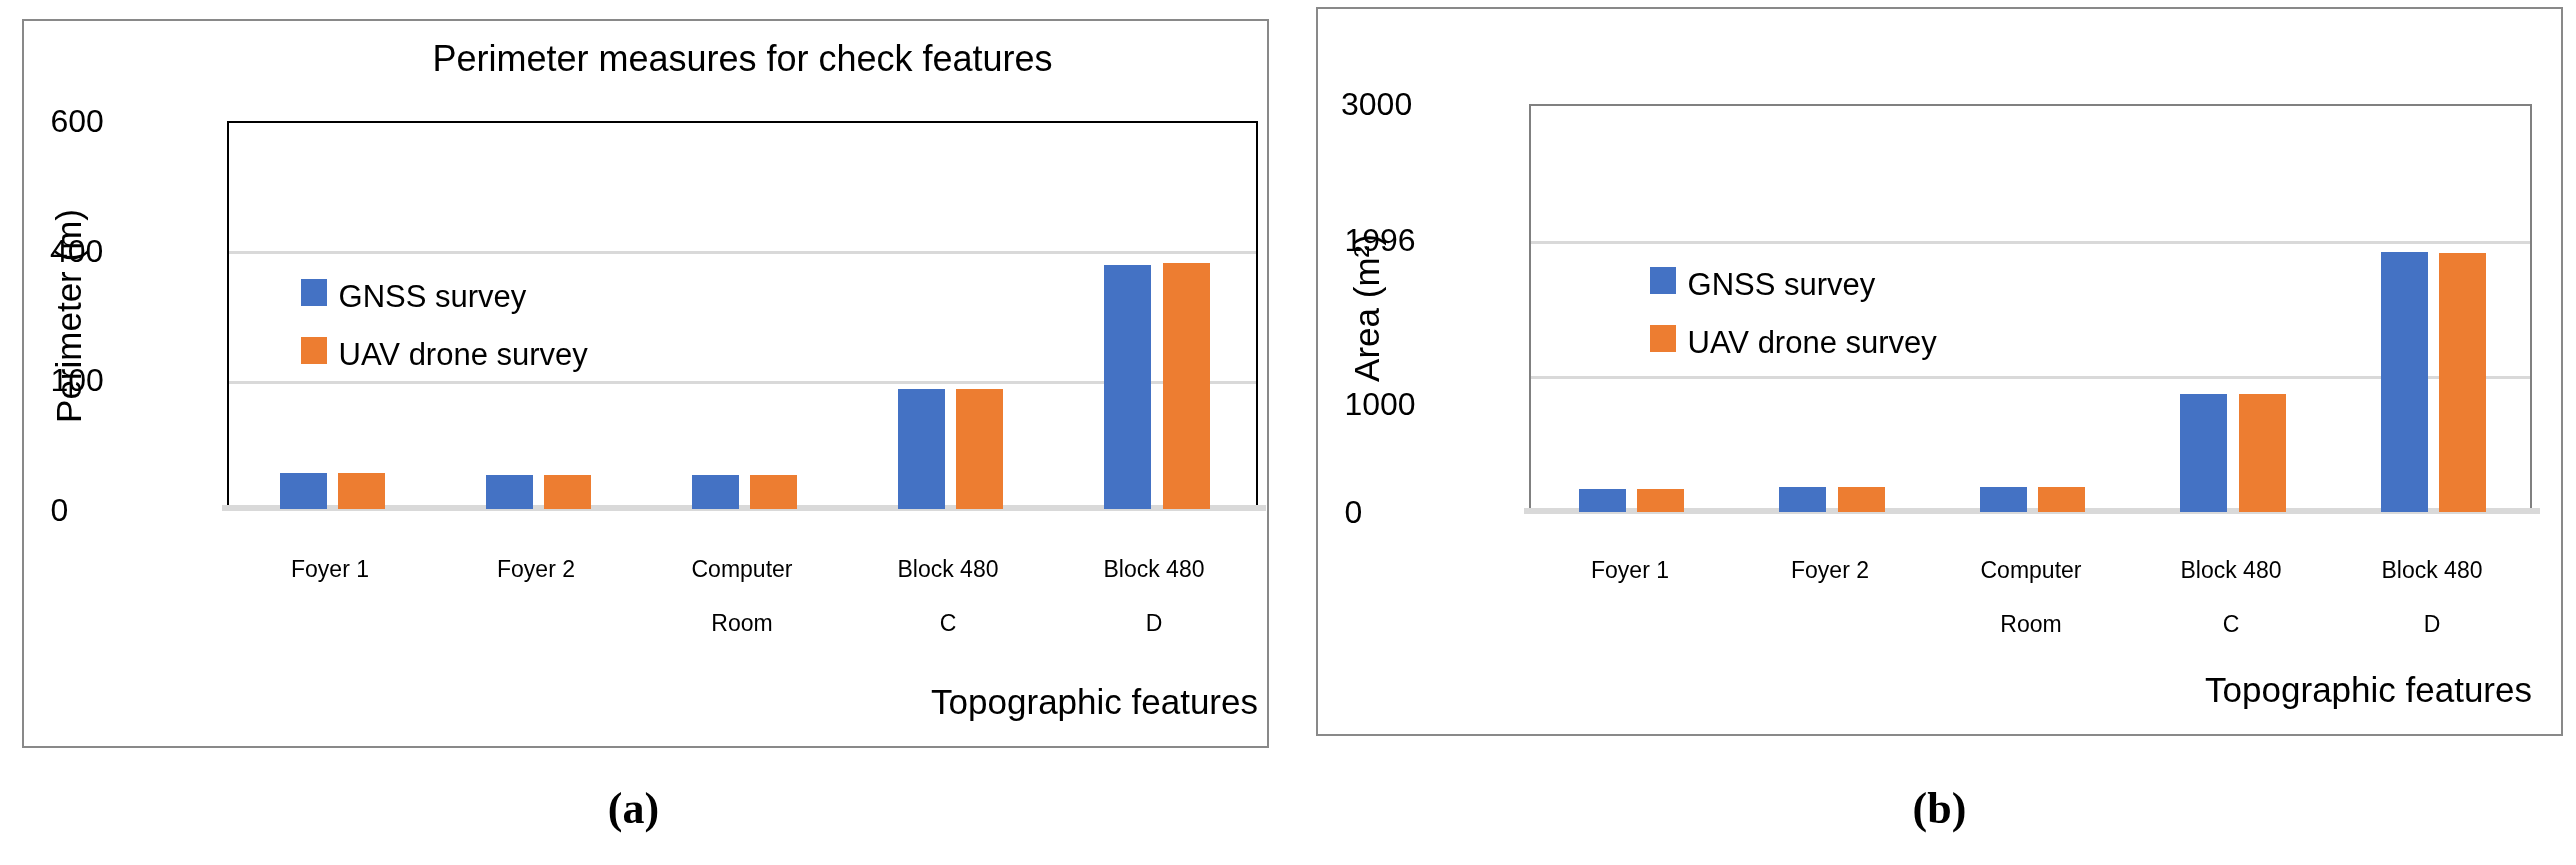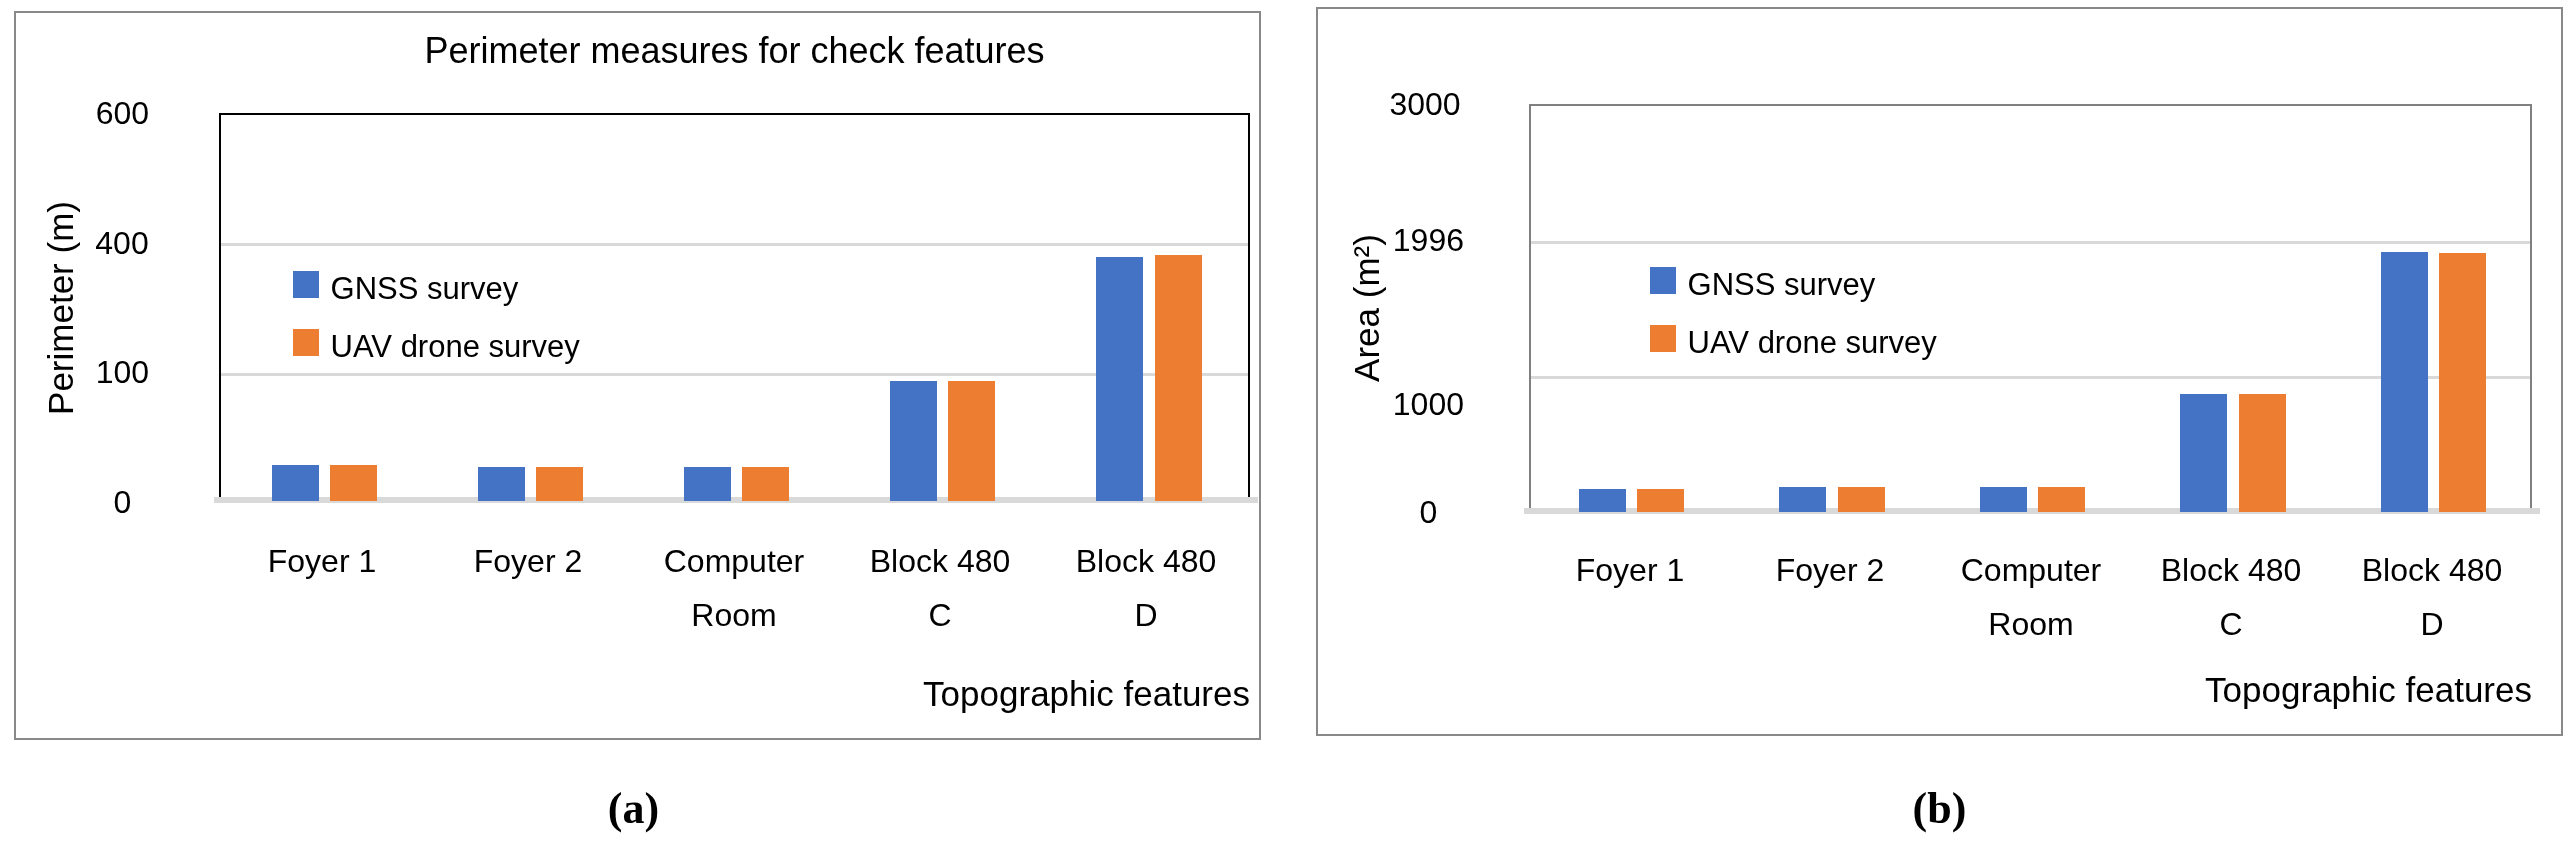--- a/index.html
+++ b/index.html
@@ -6,31 +6,31 @@
   body{width:2576px;height:865px;position:relative;font-family:"Liberation Sans",sans-serif;color:#000;}
   .panel{position:absolute;background:#fff;border:2px solid #898989;box-sizing:border-box;}
   .panel *{box-sizing:border-box;}
   .chart-title{position:absolute;text-align:center;font-size:36px;color:#000;white-space:nowrap;}
   .y-title{position:absolute;font-size:35px;color:#000;white-space:nowrap;transform:translate(-50%,-50%) rotate(-90deg);}
   .x-title{position:absolute;text-align:right;font-size:35px;color:#000;white-space:nowrap;}
   .plot{position:absolute;}
   .gridline{position:absolute;left:0;width:100%;height:3.3px;background:#d9d9d9;}
   .baseline{position:absolute;height:6px;background:#d9d9d9;}
   .bar{position:absolute;bottom:0;}
-  .ytick{position:absolute;text-align:center;font-size:32px;color:#000;transform:translateY(-50%);white-space:nowrap;}
-  .xtick{position:absolute;text-align:center;font-size:32px;color:#000;white-space:pre-line;line-height:54px;transform:translateX(-50%);}
+  .ytick{position:absolute;text-align:left;font-size:32px;color:#000;transform:translateY(-50%);white-space:nowrap;}
+  .xtick{position:absolute;text-align:center;font-size:23px;color:#000;white-space:pre-line;line-height:54px;transform:translateX(-50%);}
   .legend-row{position:absolute;display:flex;}
   .legend-swatch{width:26.4px;height:27px;margin-right:11.2px;flex:0 0 auto;}
   .legend-label{font-size:31px;color:#000;white-space:nowrap;}
   .caption{position:absolute;text-align:center;font-family:"Liberation Serif",serif;font-weight:bold;font-size:44px;color:#000;}
 </style>
 </head>
 <body>
 
-<figure class="panel" id="panel0" style="left:10px;top:6.6px;width:1247px;height:729px;margin:4px;padding-left:44px;">
+<figure class="panel" id="panel0" style="left:10px;top:6.6px;width:1247px;height:729px;margin:12px;padding-left:44px;">
   <div class="chart-title" style="left:203px;top:17px;width:1031px;">Perimeter measures for check features</div>
   <div class="y-title" style="left:45px;top:295px;">Perimeter (m)</div>
   <div class="plot" id="plot0" style="left:203px;top:100px;width:1031px;height:388px;border-top:2.6px solid #000;border-left:2.6px solid #000;border-right:2.6px solid #000;">
       <div class="gridline" style="top: 258px;"></div>
       <div class="gridline" style="top: 128px;"></div>
       <div class="baseline" style="left: -6.6px; width: 1044px; bottom: -2.6px;"></div>
       <div class="bar" style="width: 47px; height: 36px; left: 51px; background: rgb(68, 114, 196);"></div>
       <div class="bar" style="width: 47px; height: 36px; left: 109px; background: rgb(237, 125, 49);"></div>
       <div class="bar" style="width: 47px; height: 34px; left: 257px; background: rgb(68, 114, 196);"></div>
       <div class="bar" style="width: 47px; height: 34px; left: 315px; background: rgb(237, 125, 49);"></div>

